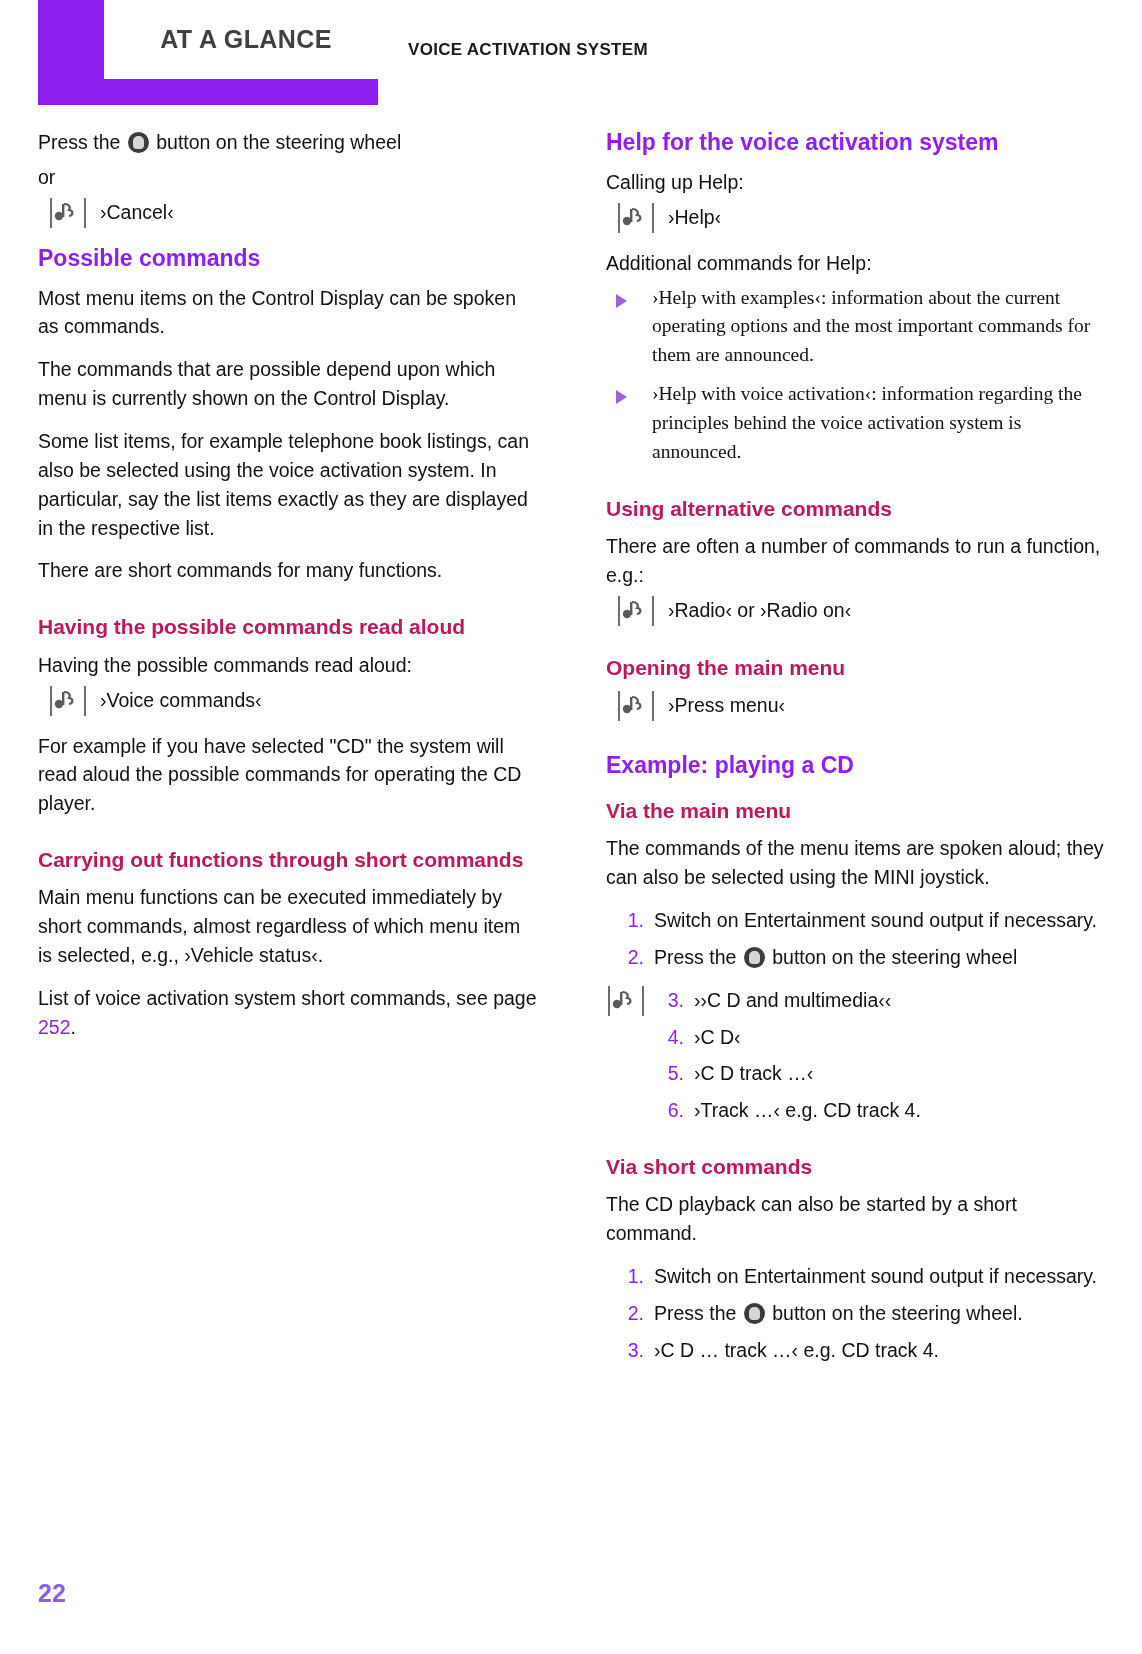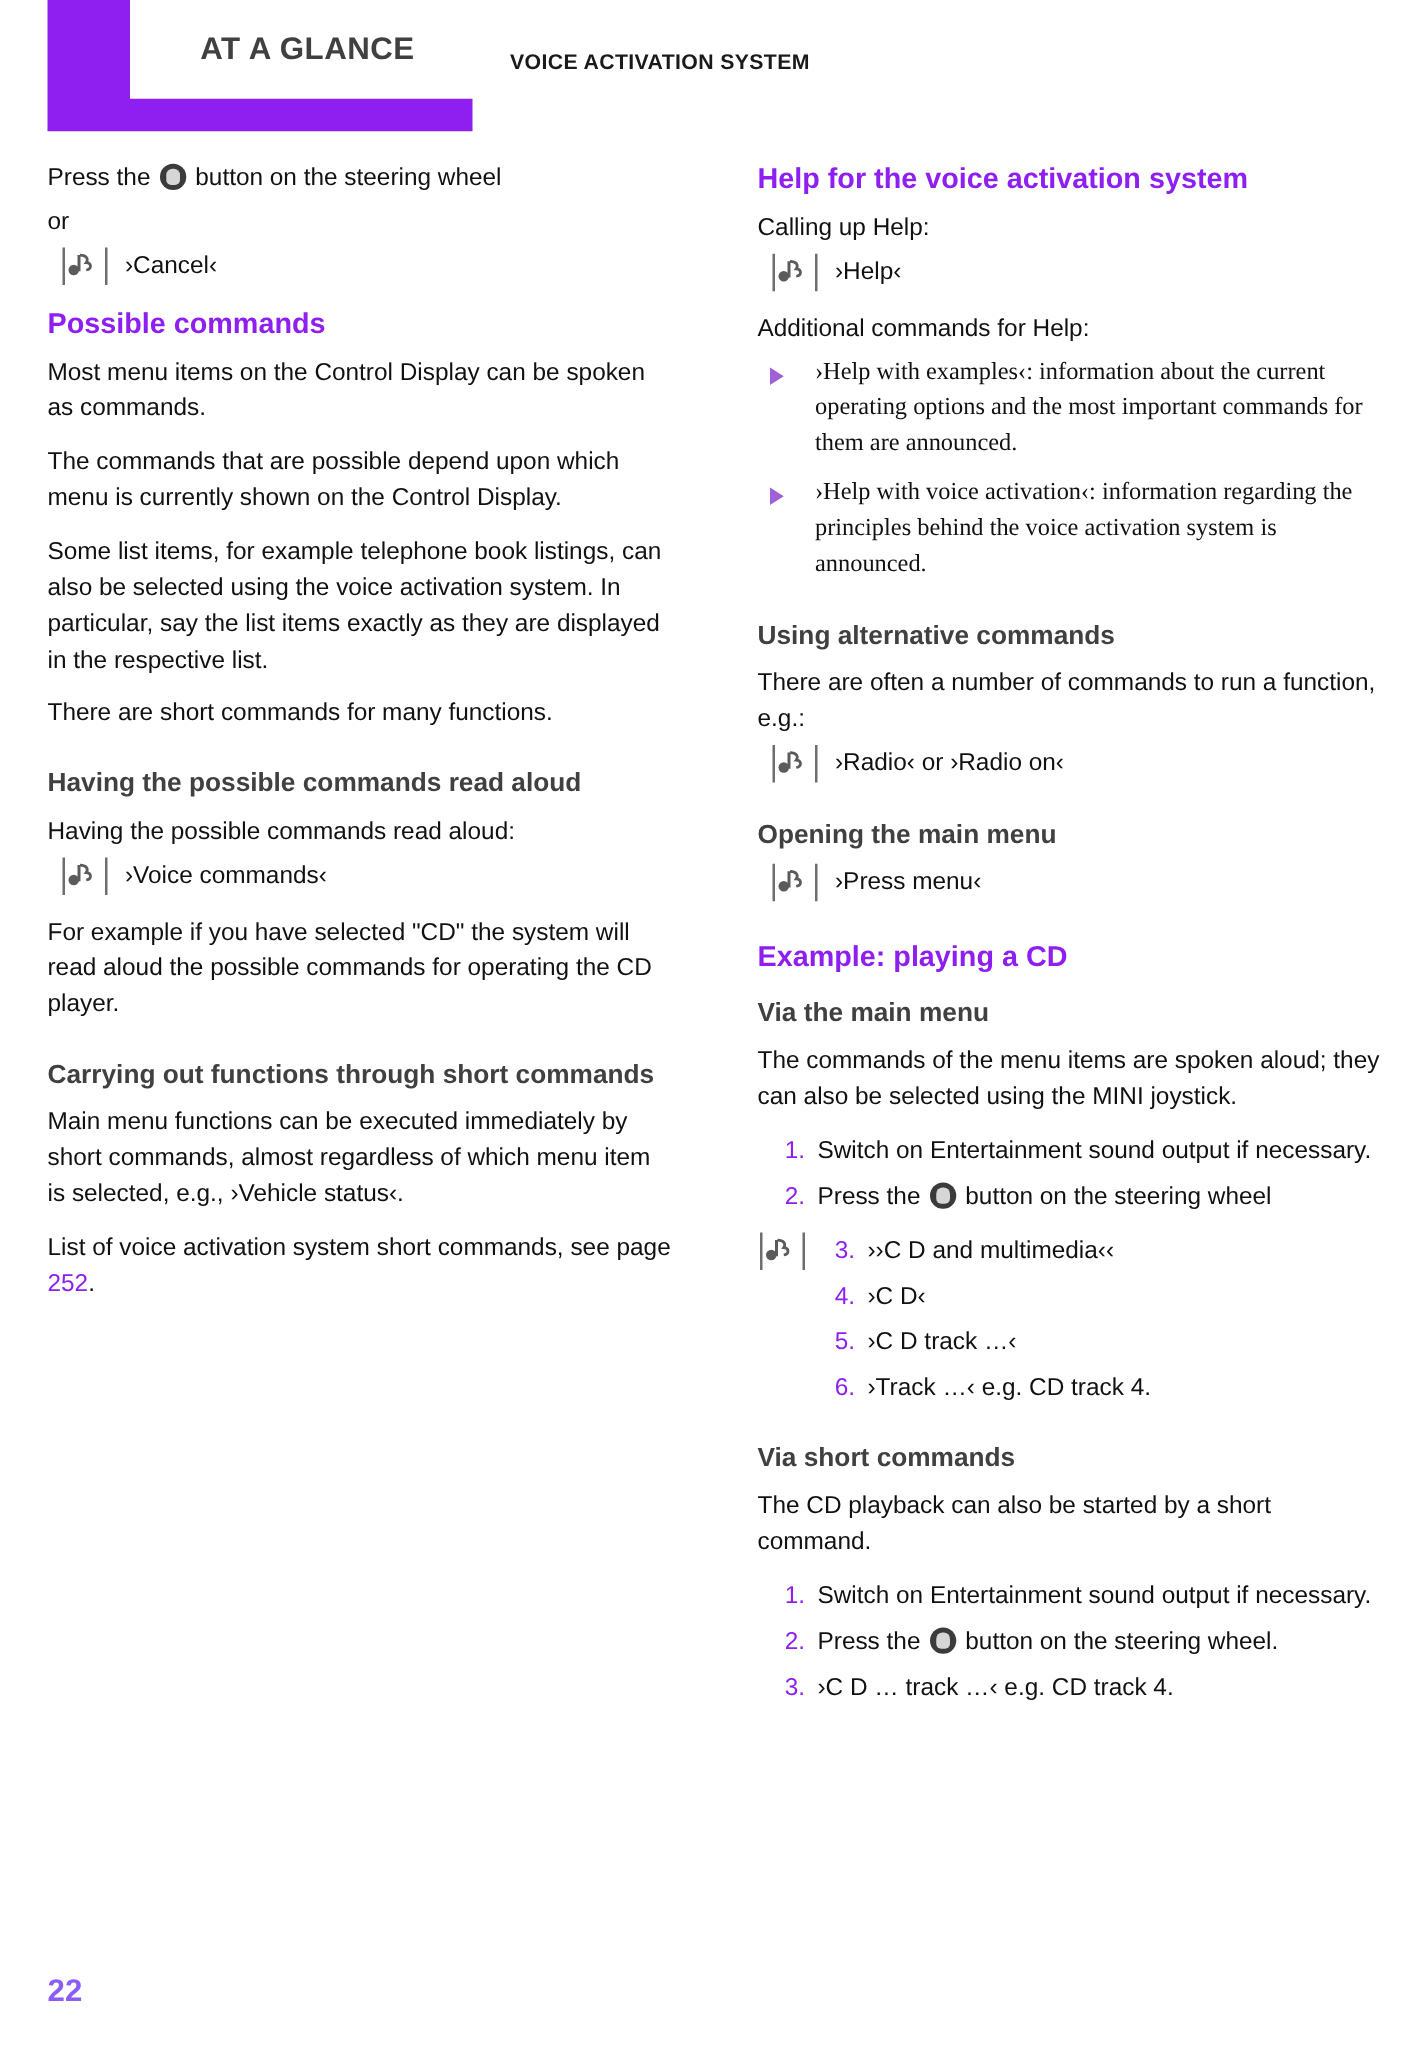--- a/index.html
+++ b/index.html
@@ -75,21 +75,21 @@
     font-size: 23px;
     line-height: 1.3;
     font-weight: bold;
     color: #8e1ff0;
     margin: 0 0 10px 0;
   }
   h3.heading-sub {
     font-size: 21px;
     line-height: 1.3;
     font-weight: bold;
-    color: #404040;
+    color: #be185d;
     margin: 28px 0 10px 0;
   }
   h2.heading-main.tight { margin-top: 30px; }
 
   p.body {
     font-size: 19.5px;
     line-height: 1.48;
     margin: 0 0 14px 0;
     color: #111111;
   }

